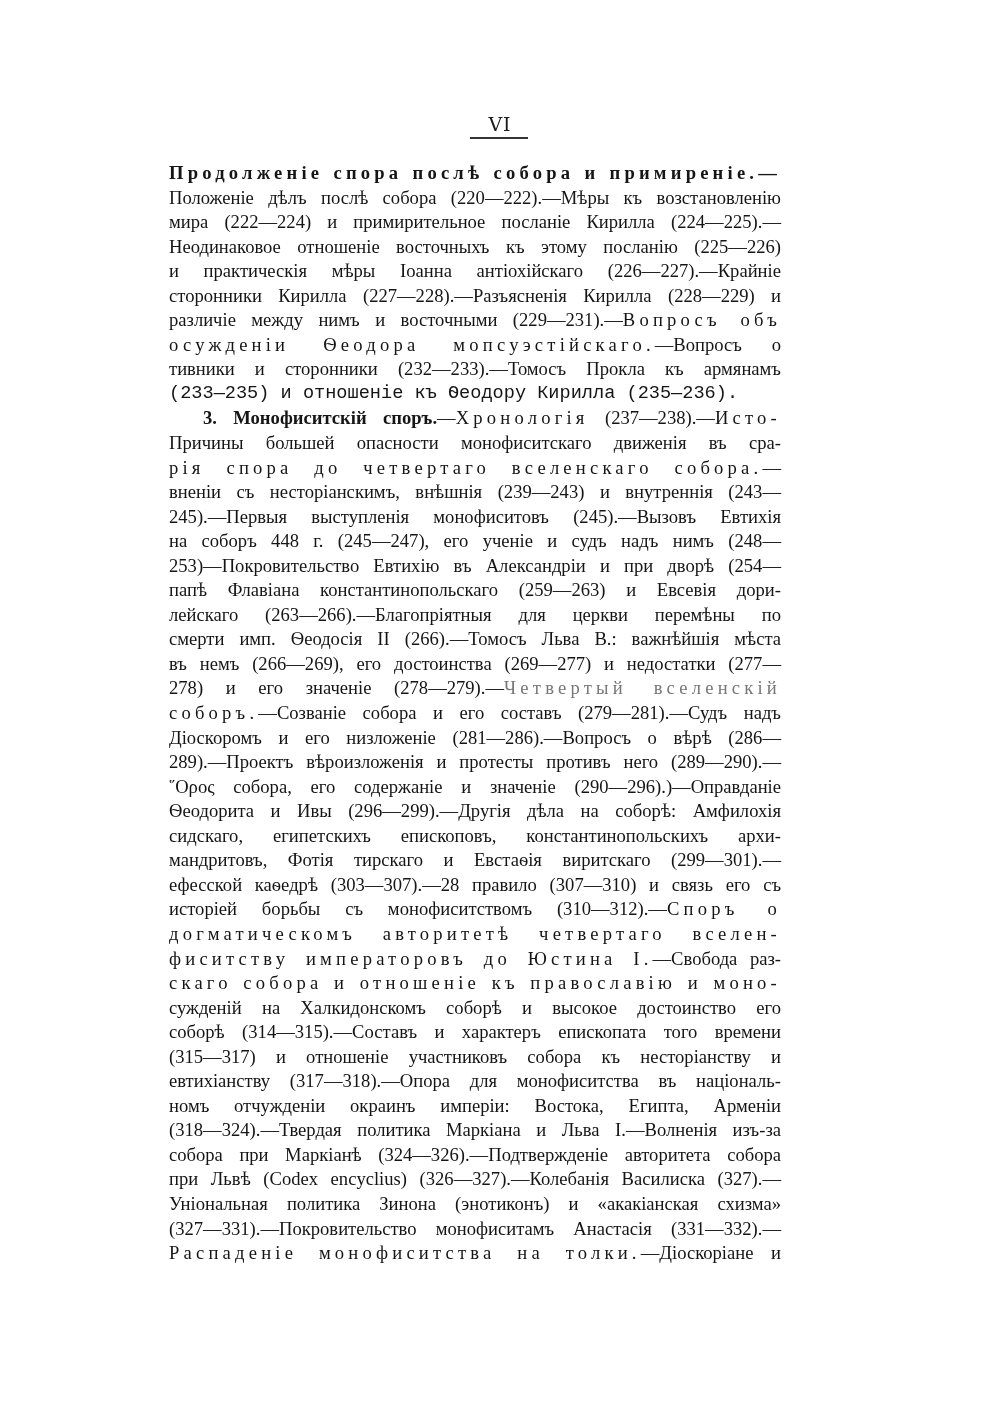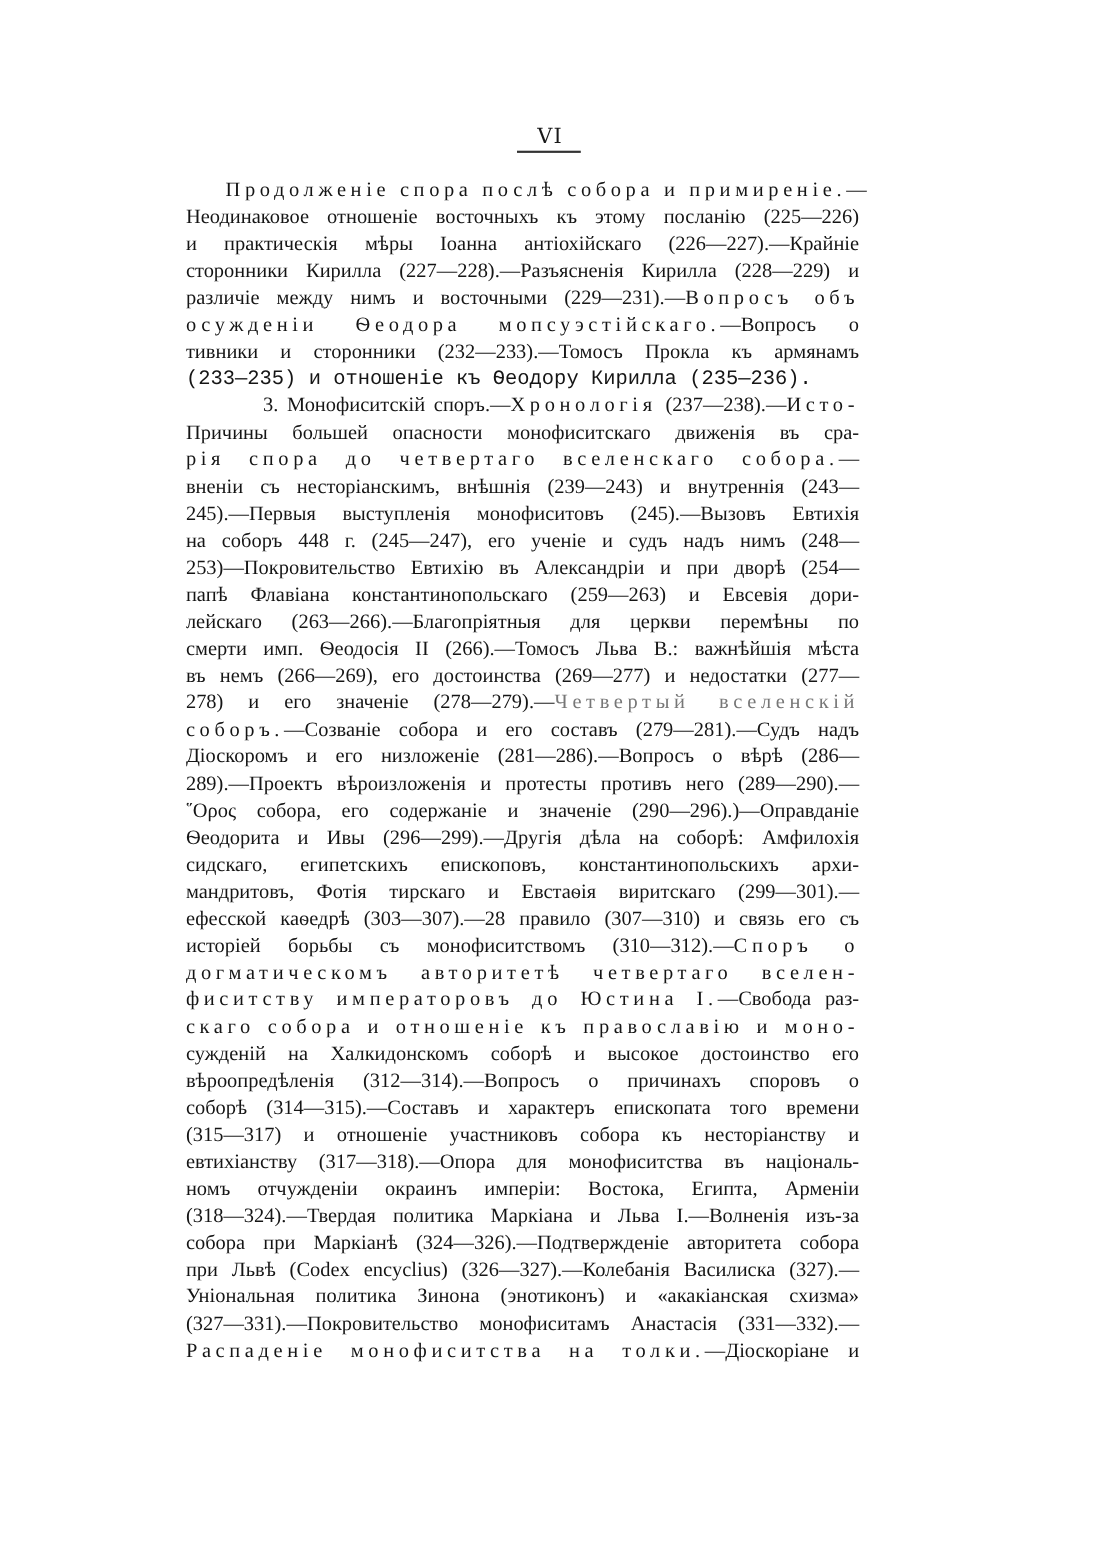--- a/index.html
+++ b/index.html
@@ -14,31 +14,33 @@
   }
   .body-text {
     position:absolute; left:169px; top:161px; width:612px;
     font-family:"Liberation Serif", serif; font-size:18.6px; line-height:24.55px;
     color:#151515;
   }
   .line { display:block; white-space:nowrap; text-align:justify; text-align-last:justify; height:24.55px; overflow:visible; }
   .line.last { text-align-last:left;font-family:Liberation Mono, monospace; }
   .indent { padding-left:34px; }
   .sp { letter-spacing:4.2px; }
-  .b { font-weight:normal;margin-left:36px; }
+  .b { font-weight:bold; }
   .faint { color:#777; }
 </style>
 </head>
 <body>
 
 <div class="page">
   <div class="page-num">VI</div>
   <div class="page-rule"></div>
   <div class="body-text" id="body-text">
       <span class="line"><span class="sp b">Продолженіе спора послѣ собора и примиреніе.—</span></span>
+      <span class="line"><span>Положеніе дѣлъ послѣ собора (220—222).—Мѣры къ возстановленію</span></span>
+      <span class="line"><span>мира (222—224) и примирительное посланіе Кирилла (224—225).—</span></span>
       <span class="line"><span>Неодинаковое отношеніе восточныхъ къ этому посланію (225—226)</span></span>
       <span class="line"><span>и практическія мѣры Іоанна антіохійскаго (226—227).—Крайніе</span></span>
       <span class="line"><span>сторонники Кирилла (227—228).—Разъясненія Кирилла (228—229) и</span></span>
       <span class="line"><span>различіе между нимъ и восточными (229—231).—</span><span class="sp">Вопросъ объ</span></span>
       <span class="line"><span class="sp">осужденіи Ѳеодора мопсуэстійскаго.</span><span>—Вопросъ о</span></span>
       <span class="line"><span>тивники и сторонники (232—233).—Томосъ Прокла къ армянамъ</span></span>
       <span class="line last"><span>(233—235) и отношеніе къ Ѳеодору Кирилла (235—236).</span></span>
       <span class="line indent"><span class="b">3. Монофиситскій споръ.</span><span>—</span><span class="sp">Хронологія</span><span> (237—238).—</span><span class="sp">Исто-</span></span>
       <span class="line"><span>Причины большей опасности монофиситскаго движенія въ сра-</span></span>
       <span class="line"><span class="sp">рія спора до четвертаго вселенскаго собора.</span><span>—</span></span>
@@ -57,21 +59,20 @@
       <span class="line"><span>῞Ορος собора, его содержаніе и значеніе (290—296).)—Оправданіе</span></span>
       <span class="line"><span>Ѳеодорита и Ивы (296—299).—Другія дѣла на соборѣ: Амфилохія</span></span>
       <span class="line"><span>сидскаго, египетскихъ епископовъ, константинопольскихъ архи-</span></span>
       <span class="line"><span>мандритовъ, Фотія тирскаго и Евстаѳія виритскаго (299—301).—</span></span>
       <span class="line"><span>ефесской каѳедрѣ (303—307).—28 правило (307—310) и связь его съ</span></span>
       <span class="line"><span>исторіей борьбы съ монофиситствомъ (310—312).—</span><span class="sp">Споръ о</span></span>
       <span class="line"><span class="sp">догматическомъ авторитетѣ четвертаго вселен-</span></span>
       <span class="line"><span class="sp">фиситству императоровъ до Юстина I.</span><span>—Свобода раз-</span></span>
       <span class="line"><span class="sp">скаго собора и отношеніе къ православію и моно-</span></span>
       <span class="line"><span>сужденій на Халкидонскомъ соборѣ и высокое достоинство его</span></span>
-      <span class="line"><span>вѣроопредѣленія (312—314).—Вопросъ о причинахъ споровъ о</span></span>
       <span class="line"><span>соборѣ (314—315).—Составъ и характеръ епископата того времени</span></span>
       <span class="line"><span>(315—317) и отношеніе участниковъ собора къ несторіанству и</span></span>
       <span class="line"><span>евтихіанству (317—318).—Опора для монофиситства въ національ-</span></span>
       <span class="line"><span>номъ отчужденіи окраинъ имперіи: Востока, Египта, Арменіи</span></span>
       <span class="line"><span>(318—324).—Твердая политика Маркіана и Льва I.—Волненія изъ-за</span></span>
       <span class="line"><span>собора при Маркіанѣ (324—326).—Подтвержденіе авторитета собора</span></span>
       <span class="line"><span>при Львѣ (Codex encyclius) (326—327).—Колебанія Василиска (327).—</span></span>
       <span class="line"><span>Уніональная политика Зинона (энотиконъ) и «акакіанская схизма»</span></span>
       <span class="line"><span>(327—331).—Покровительство монофиситамъ Анастасія (331—332).—</span></span>
       <span class="line"><span class="sp">Распаденіе монофиситства на толки.</span><span>—Діоскоріане и</span></span>

